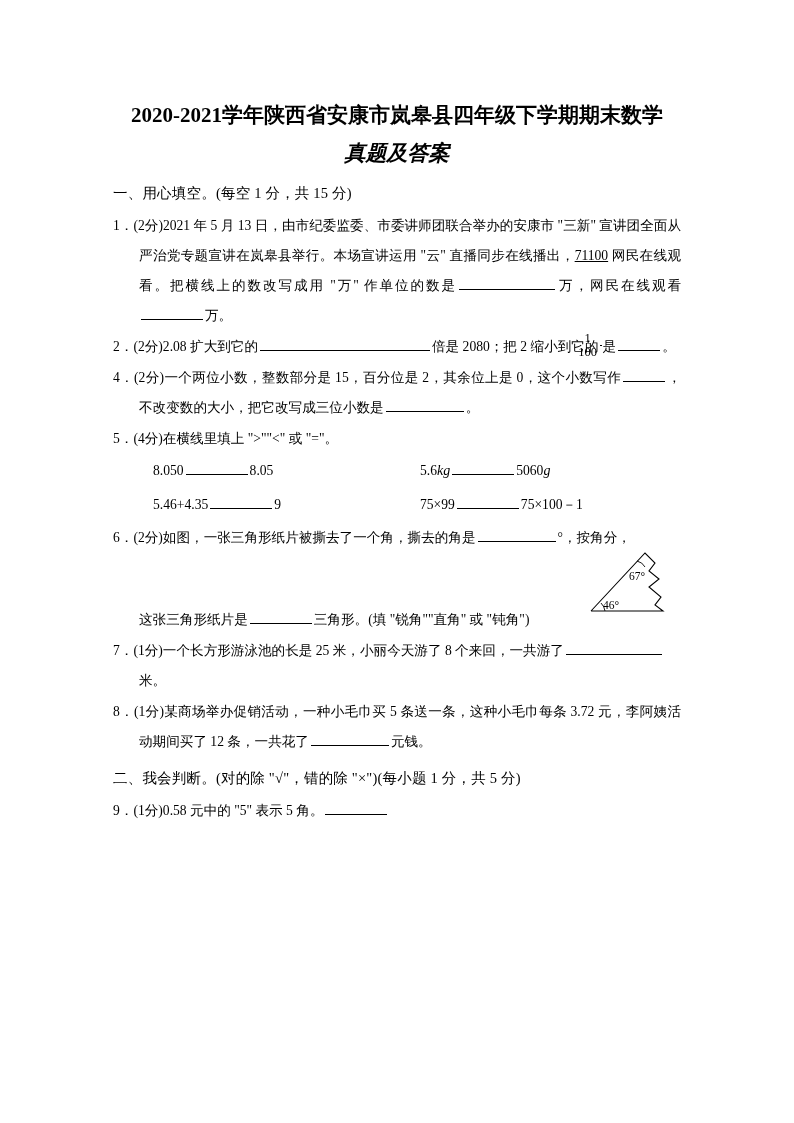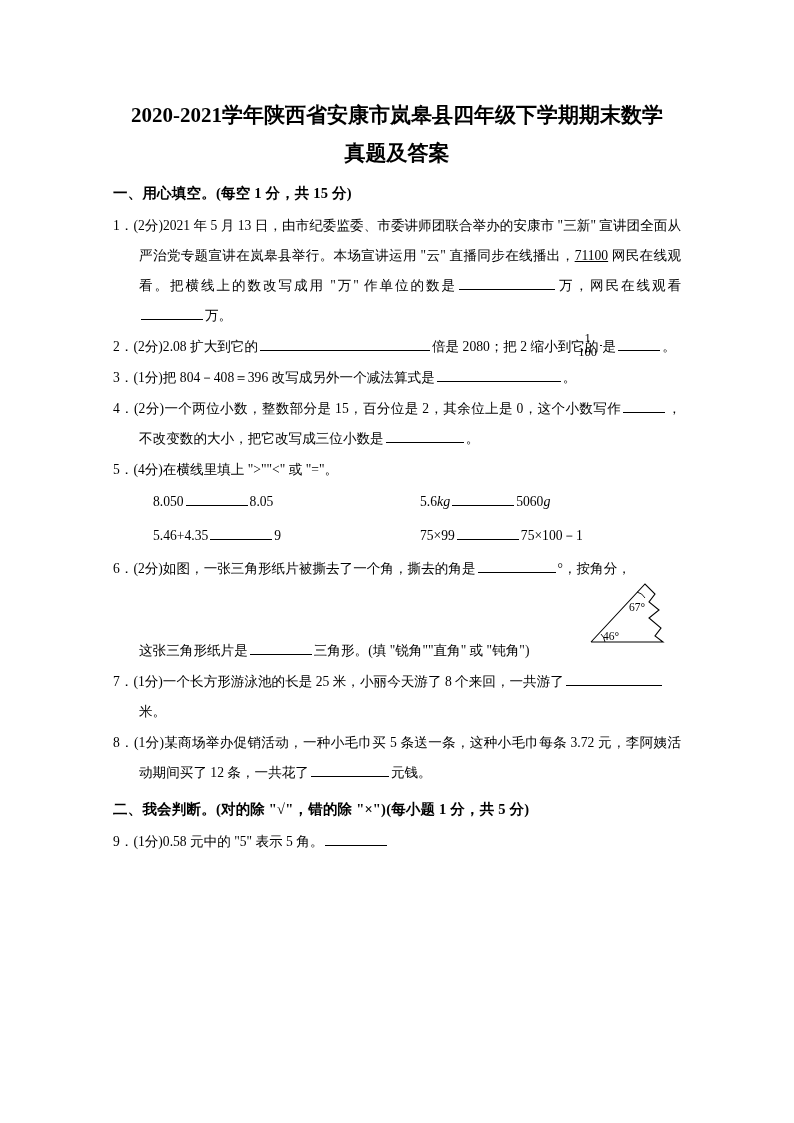--- a/index.html
+++ b/index.html
@@ -32,26 +32,26 @@
   
   .doc-title {
     font-size: 21px;
     font-weight: bold;
     text-align: center;
     line-height: 38px;
     letter-spacing: 0px;
     margin: 0 0 6px 0;
     font-family: "Liberation Serif", "DejaVu Serif", serif;
   }
-  .doc-title .line2 { display: block; }
+  .doc-title .line2 { display: block; font-style: italic; }
 
   
   .section-head {
     font-size: 14.5px;
-    font-weight: bold;
+    font-weight: normal;
     margin: 10px 0 7px 0;
     line-height: 22px;
     letter-spacing: 0.2px;
   }
 
   
   .q {
     font-size: 13.6px;
     line-height: 30px;
     margin: 0 0 1px 0;
@@ -137,23 +137,20 @@
 
     <div class="q">
       <span class="q-body"><span>1</span>．<span>(2分)</span><span>2021 年 5 月 13 日，由市纪委监委、市委讲师团联合举办的安康市 "三新" 宣讲团全面从严治党专题宣讲在岚皋县举行。本场宣讲运用 "云" 直播同步在线播出，</span><span class="uline">71100</span>
         <span>网民在线观看。把横线上的数改写成用 "万" 作单位的数是</span><span class="blank bl-lg"></span><span>万，网民在线观看</span><span class="blank bl-sm"></span><span>万。</span></span>
     </div>
 
     <div class="q">
       <span class="q-body"><span>2</span>．<span>(2分)</span><span>2.08 扩大到它的</span><span class="blank bl-xxl"></span><span>倍是 2080；把 2 缩小到它的</span><span class="frac"><span class="num">1</span><span class="den">100</span></span><span>是</span><span class="blank bl-xs"></span><span>。</span></span>
     </div>
 
-    <div class="q">
-      <span class="q-body"><span>3</span>．<span>(1分)</span><span>把 804－408＝396 改写成另外一个减法算式是</span><span class="blank bl-xl"></span><span>。</span></span>
-    </div>
 
     <div class="q">
       <span class="q-body"><span>4</span>．<span>(2分)</span><span>一个两位小数，整数部分是 15，百分位是 2，其余位上是 0，这个小数写作</span><span class="blank bl-xs"></span><span>，不改变数的大小，把它改写成三位小数是</span><span class="blank bl-md"></span><span>。</span></span>
     </div>
 
     <div class="q">
       <span class="q-body"><span>5</span>．<span>(4分)</span><span>在横线里填上 "&gt;""&lt;" 或 "="。</span></span>
       <div class="cmp-wrap">
         <div class="cmp-row">
           <div class="cmp-col left"><span>8.050</span><span class="blank bl-sm"></span><span>8.05</span></div>

